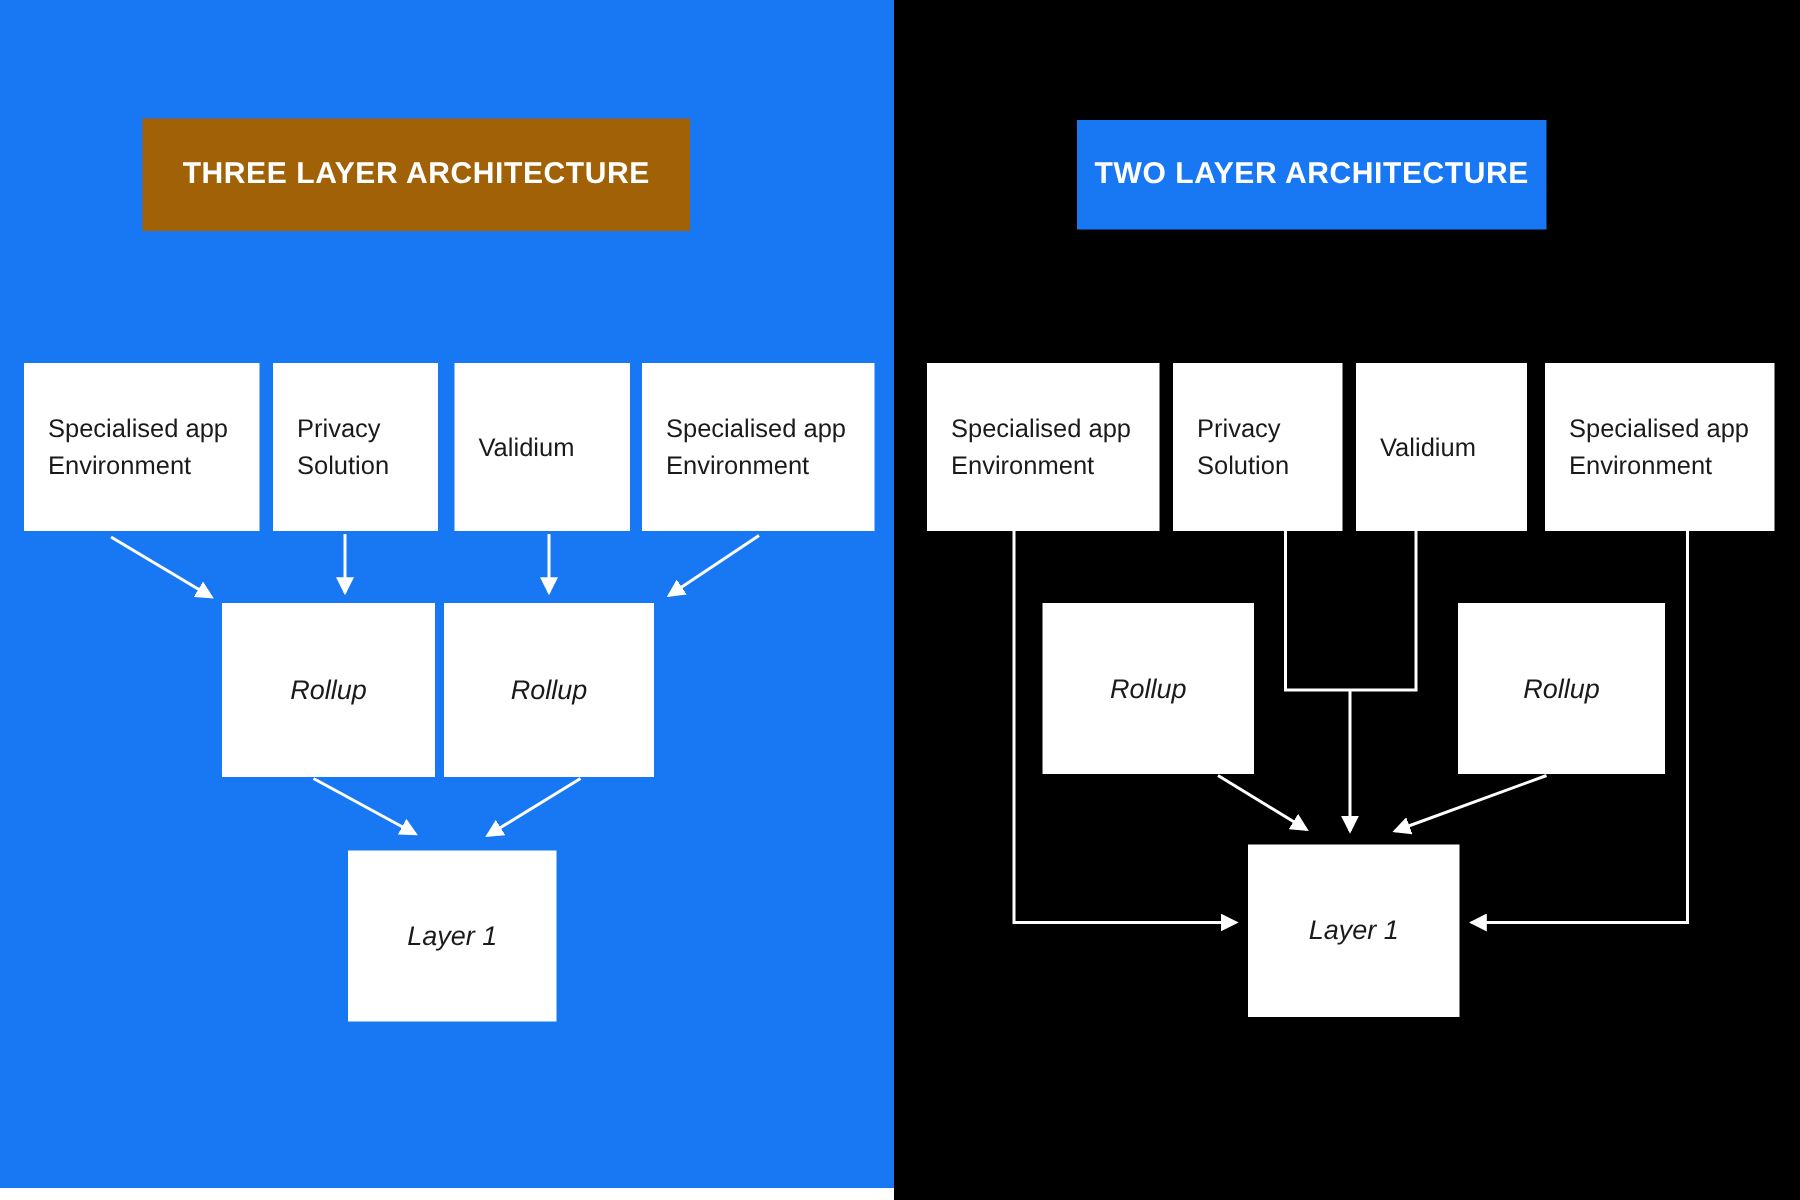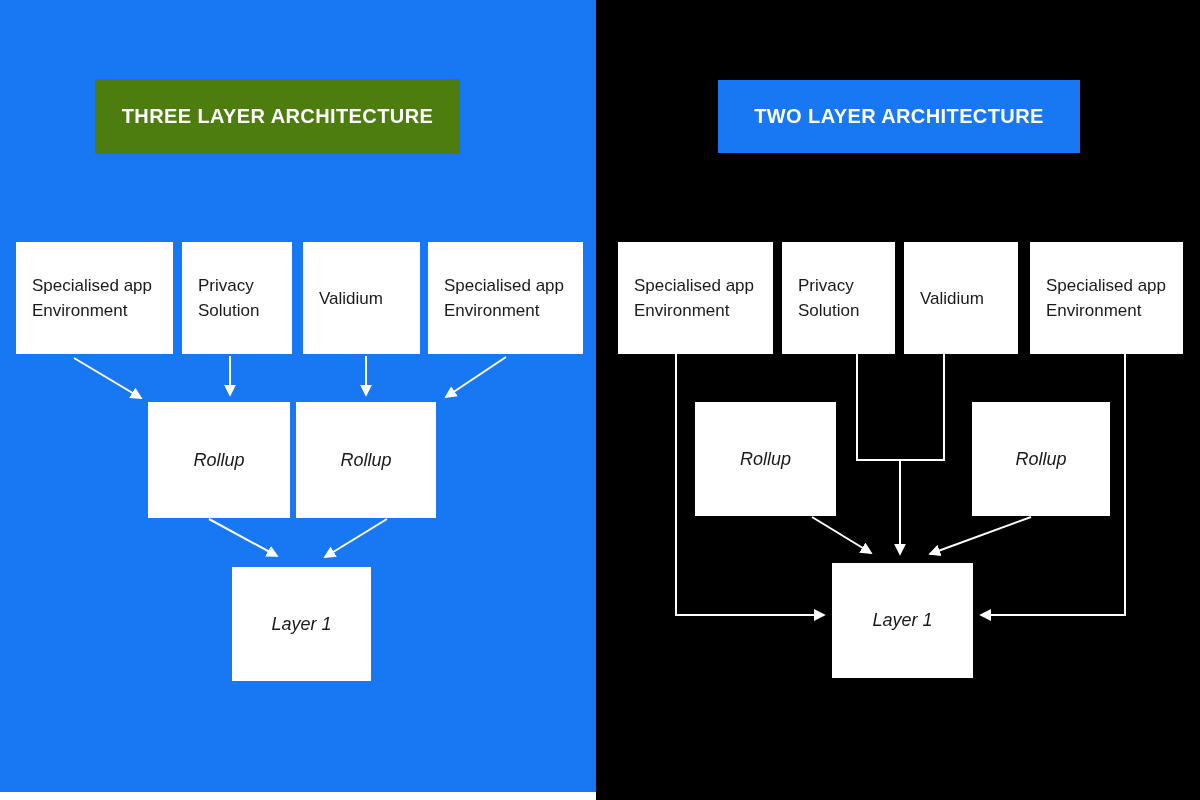--- a/index.html
+++ b/index.html
@@ -9,22 +9,22 @@
     background:#ffffff;
   }
   .panel{position:absolute;top:0;}
   #panel-left{left:0;width:596px;height:792px;background:#1877F2;}
   #panel-right{left:596px;width:604px;height:800px;background:#000000;}
 
   .title-box{
     position:absolute;display:flex;align-items:center;justify-content:center;
     color:#ffffff;font-weight:bold;font-size:20px;letter-spacing:.4px;text-align:center;
   }
-  #title-left{left:95px;top:79px;width:365px;height:75px;background:#4d7c0f;}
-  #title-right{left:718px;top:80px;width:362px;height:73px;background:#1877F2;}
+  #title-left{left:95px;top:79px;width:365px;height:75px;background:#a16207;}
+  #title-right{left:718px;top:80px;width:313px;height:73px;background:#1877F2;}
 
   .node{
     position:absolute;background:#ffffff;color:#1a1a1a;
     display:flex;align-items:center;
     font-size:17px;line-height:25px;
   }
   .node.left-text{justify-content:flex-start;text-align:left;padding:0 16px;box-sizing:border-box;}
   .node.center-text{justify-content:center;text-align:center;font-style:italic;}
 
   

